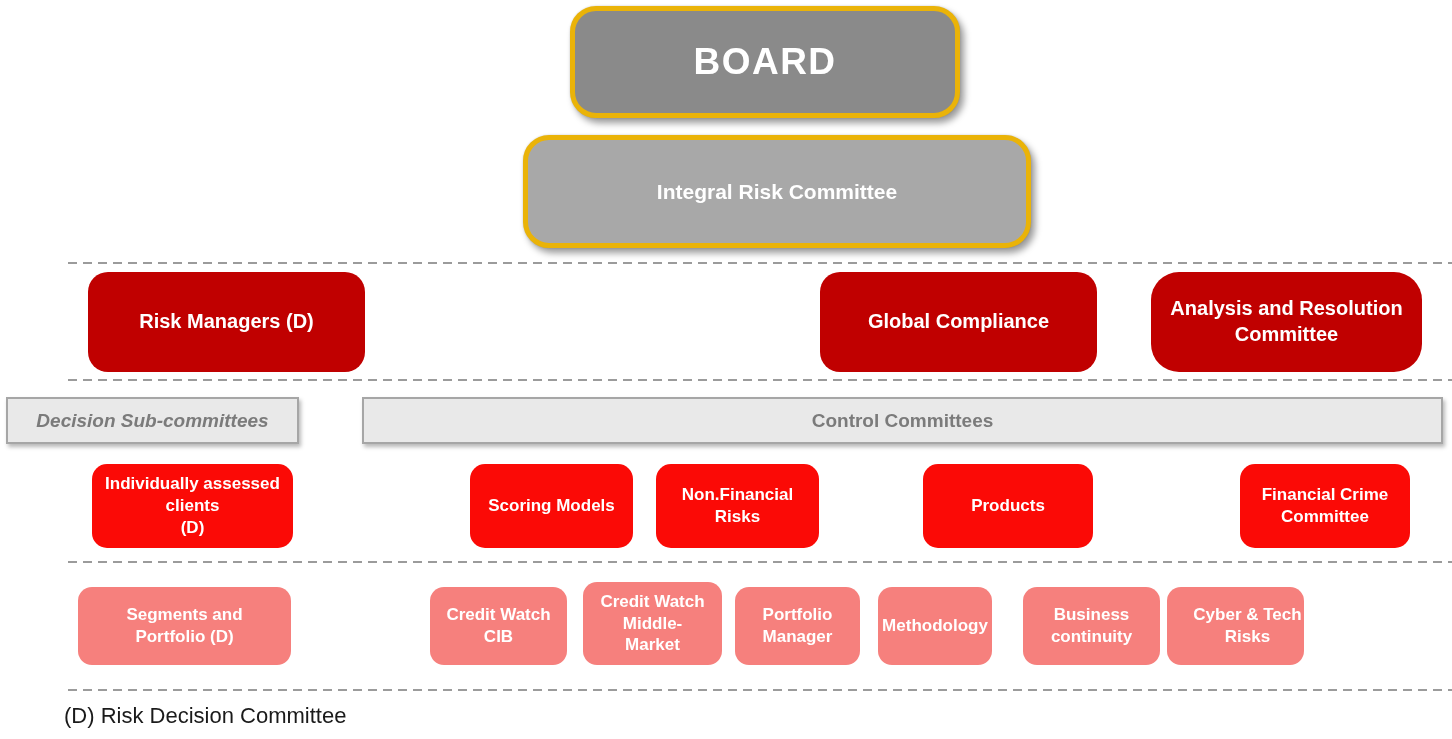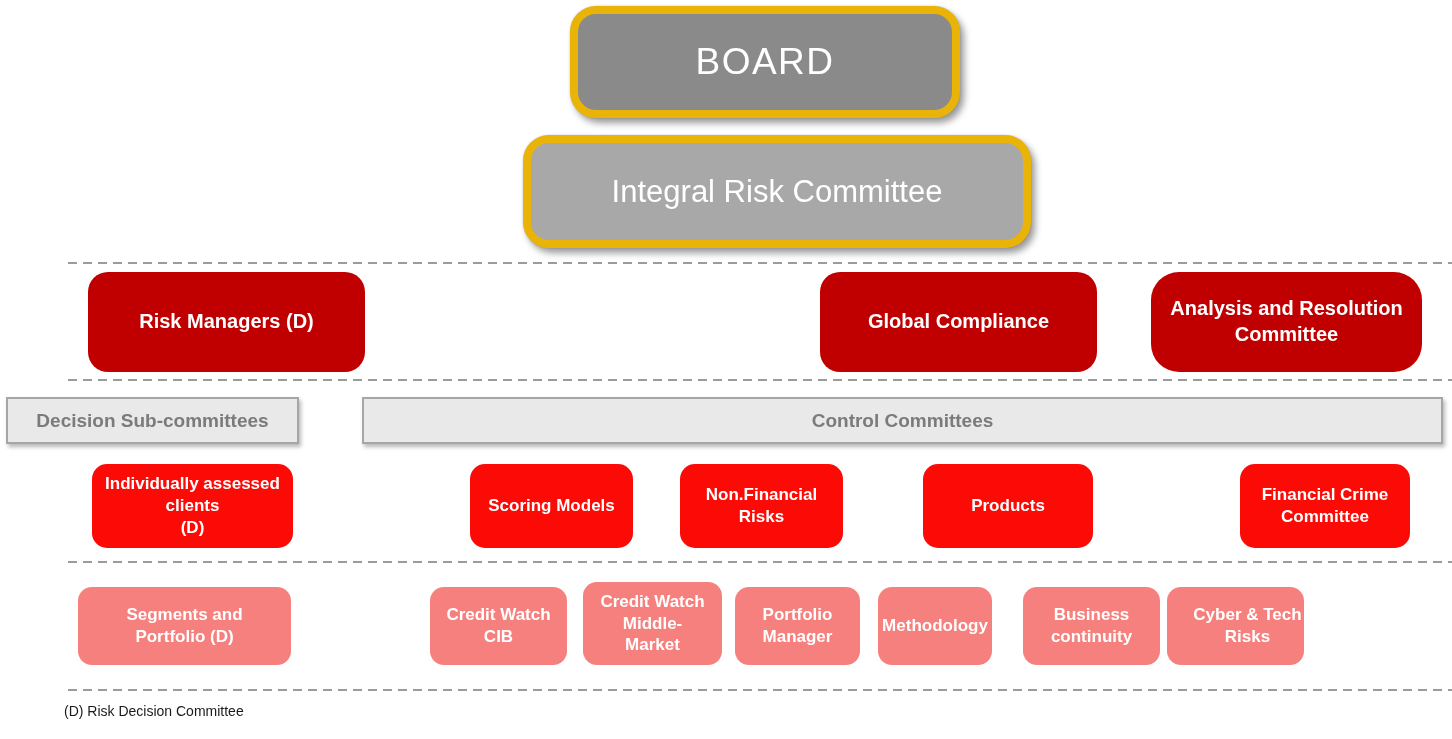--- a/index.html
+++ b/index.html
@@ -6,26 +6,26 @@
   html,body { background:#ffffff; }
   body { font-family:"Liberation Sans", sans-serif; }
   .canvas {
     position:relative; width:1452px; height:739px;
     background:#ffffff; overflow:hidden;
   }
 
   
   .gray-node {
     position:absolute; display:flex; align-items:center; justify-content:center;
-    color:#ffffff; font-weight:normal; text-align:center;
-    border:8px solid #eab308; border-radius:26px;
+    color:#ffffff; font-weight:bold; text-align:center;
+    border:5px solid #eab308; border-radius:26px;
     box-shadow: 4px 5px 7px rgba(0,0,0,0.40), 0 0 2px rgba(0,0,0,0.18);
   }
   .board { left:570px; top:6px;  width:390px; height:112px; background:#8a8a8a; font-size:37px; letter-spacing:1.5px; }
-  .irc   { left:523px; top:135px; width:508px; height:113px; background:#a8a8a8; font-size:31px;text-align:right; }
+  .irc   { left:523px; top:135px; width:508px; height:113px; background:#a8a8a8; font-size:21px;text-align:right; }
 
   
   .dash {
     position:absolute; left:68px; width:1384px; height:2px;
     background:repeating-linear-gradient(to right, #9b9b9b 0 9px, transparent 9px 15px);
   }
   .dash1 { top:262px; } .dash2 { top:379px; } .dash3 { top:561px; } .dash4 { top:689px; }
 
   
   .node {
@@ -42,45 +42,45 @@
   .a4 { left:1151px; width:271px;border-radius:28px; }
 
   
   .hdr {
     position:absolute; top:397px; height:47px;
     background:#e9e9e9; border:2px solid #a6a6a6;
     display:flex; align-items:center; justify-content:center;
     color:#7b7b7b; font-weight:bold; font-size:19px;
     box-shadow: 2px 3px 4px rgba(0,0,0,0.28);
   }
-  .hdr1 { left:6px;   width:293px; }
+  .hdr1 { left:6px;   width:293px;font-style:italic; }
   .hdr2 { left:362px; width:1081px; }
 
   
   .lv2 { top:464px; height:84px; background:#fb0a06; border-radius:15px; font-size:17px; }
   .c1 { left:92px;   width:201px; }
   .c2 { left:470px;  width:163px; }
-  .c3 { left:680px;  width:163px; }
+  .c3 { left:656px;  width:163px; }
   .c4 { left:923px;  width:170px;text-align:right; }
   .c5 { left:1240px; width:170px; }
 
   
   .lv3 { top:587px; height:78px; background:#f6807d; border-radius:14px; font-size:17px; }
   .d1 { left:78px;   width:213px; }
   .d2 { left:430px;  width:137px; }
   .d3 { left:583px;  width:139px; top:582px; height:83px; }
   .d4 { left:735px;  width:125px; }
   .d5 { left:878px;  width:114px; }
   .d6 { left:1023px; width:137px; }
   .d7 { left:1167px; width:137px;padding-left:24px; }
 
   
   .legend {
     position:absolute; left:64px; top:703px;
-    color:#1a1a1a; font-size:14px; font-weight:normal;
+    color:#1a1a1a; font-size:22px; font-weight:normal;
   }
 </style>
 </head>
 <body>
 
 <div class="canvas">
 
   <div class="gray-node board">BOARD</div>
   <div class="gray-node irc">Integral Risk Committee</div>
 

